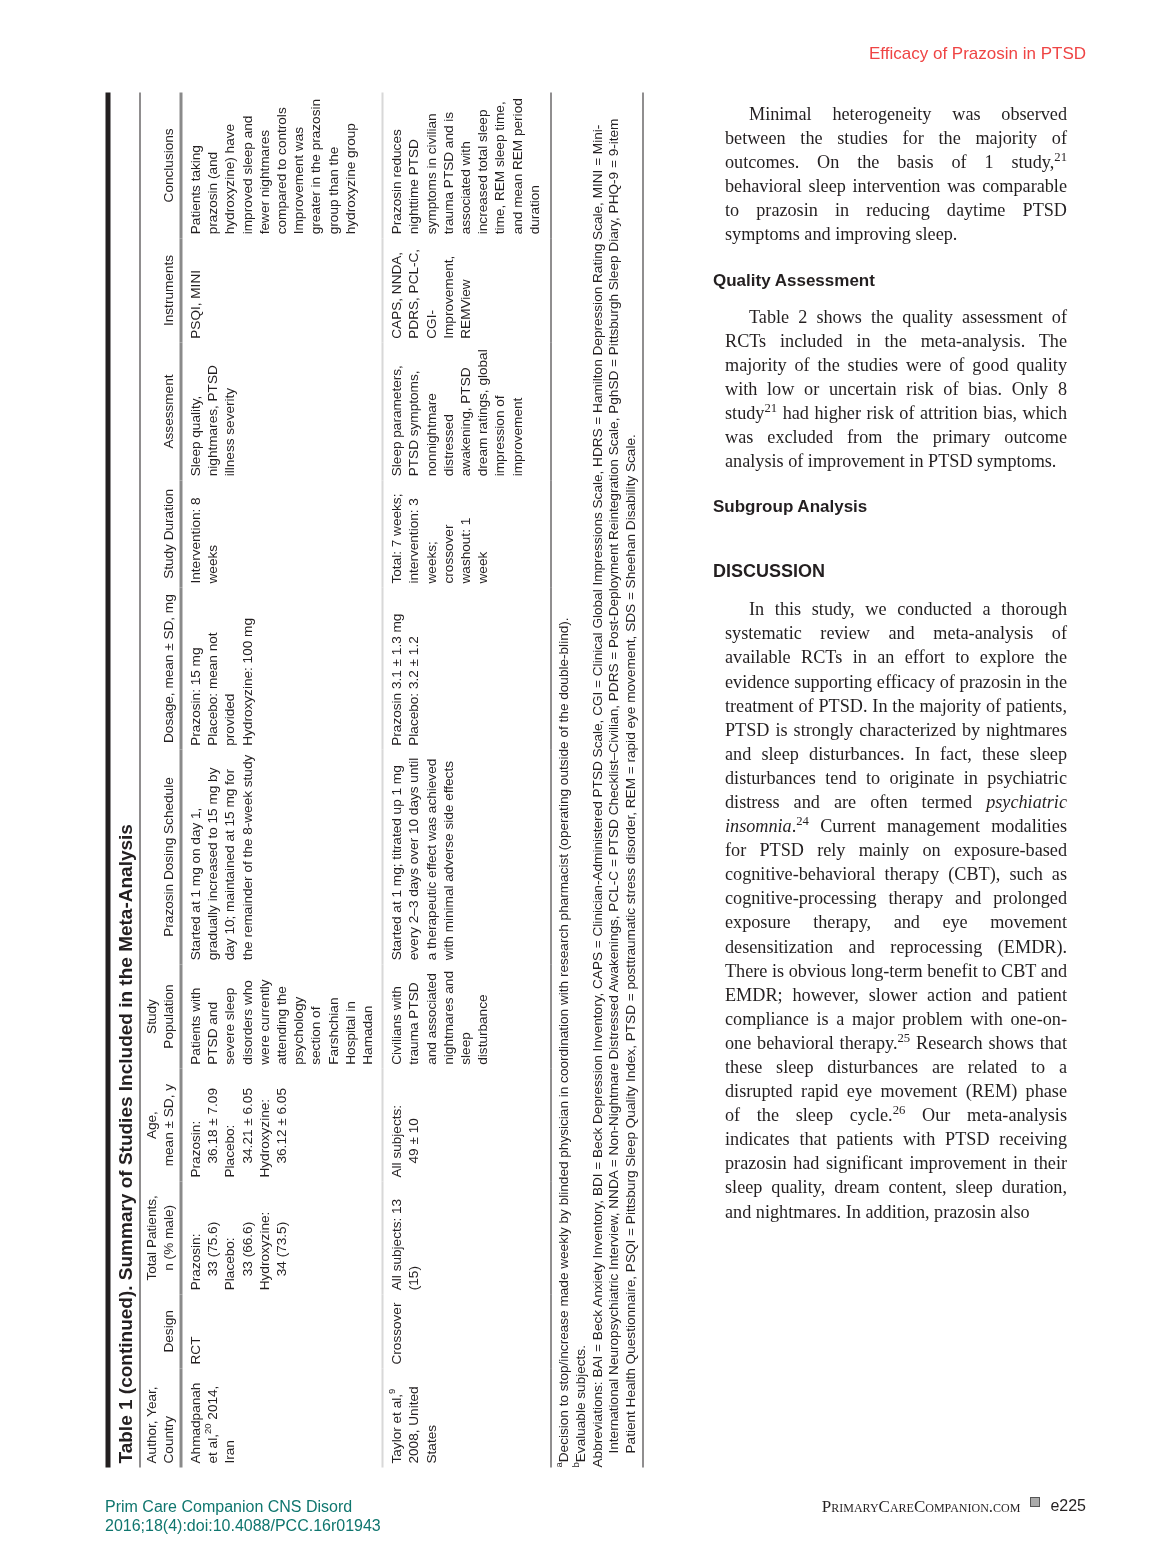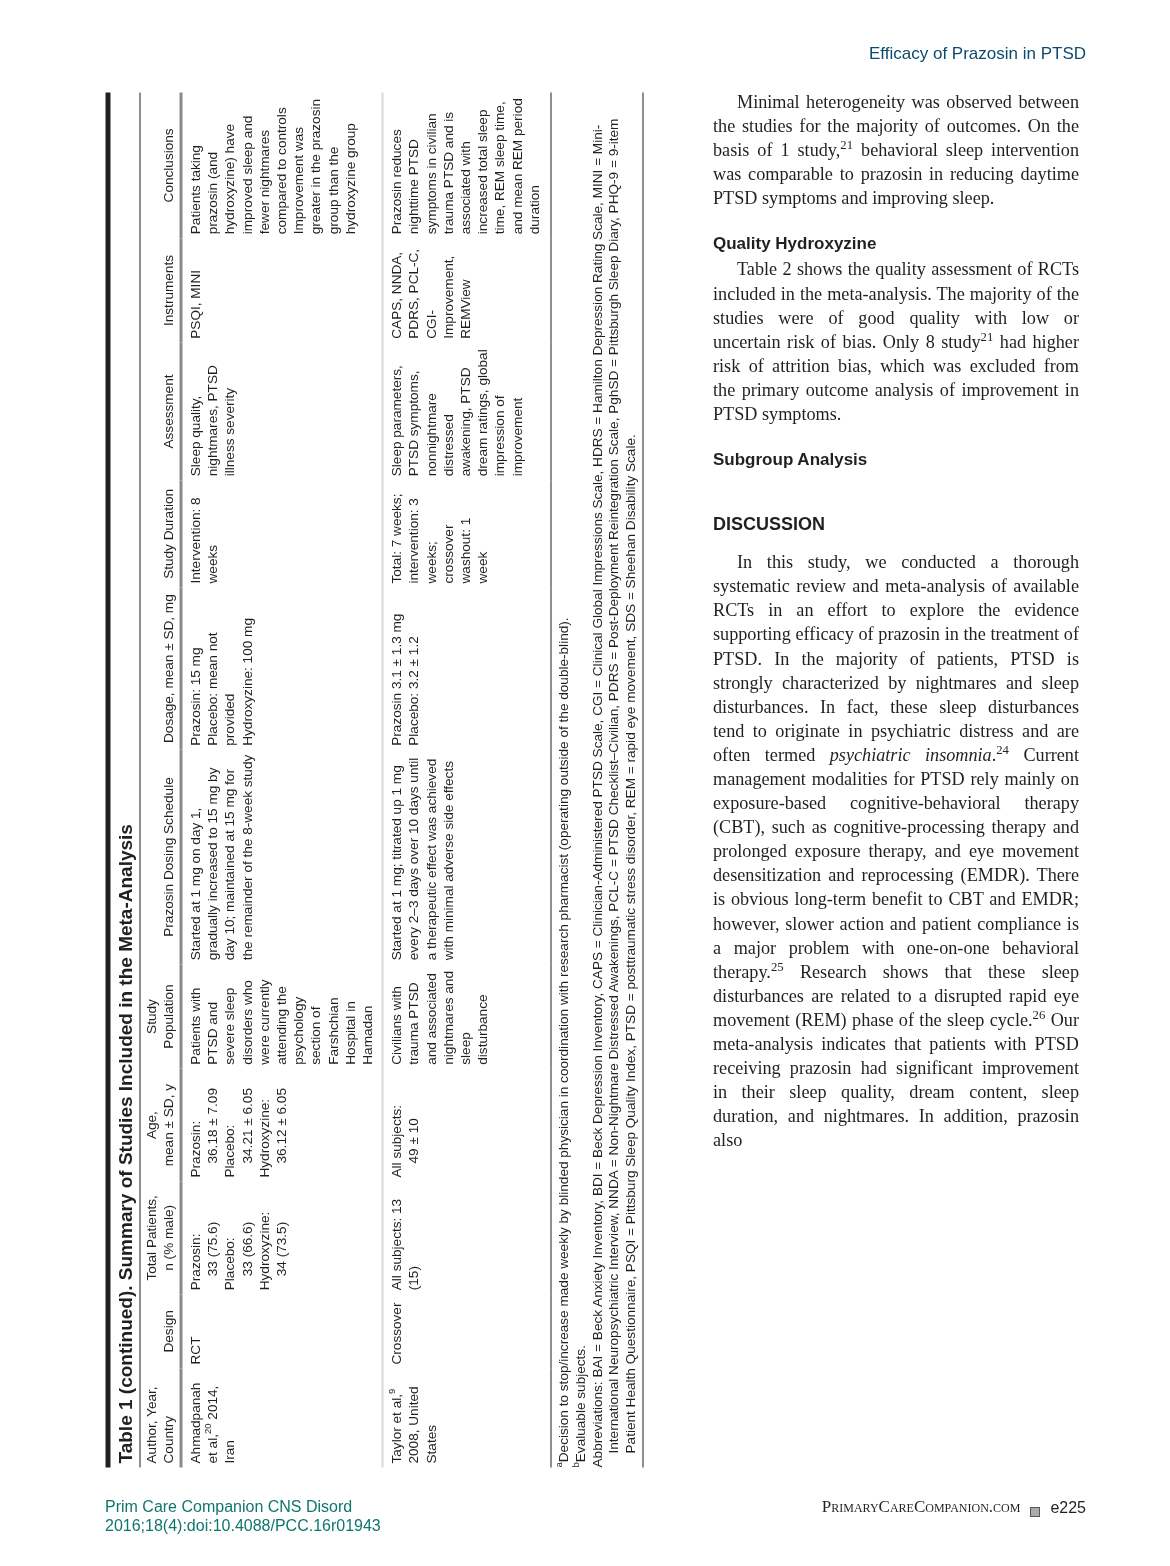--- a/index.html
+++ b/index.html
@@ -1,17 +1,17 @@
 <!DOCTYPE html>
 <html><head>
 <meta charset="utf-8">
 <style>
   html, body { margin:0; padding:0; }
   body { width:1170px; height:1566px; background:#ffffff; position:relative; overflow:hidden; color:#231f20; }
-  .running-head { position:absolute; top:44px; right:84px; font-family:"Liberation Sans", sans-serif; font-size:17px; color:#0c4a6e; }
+  .running-head { position:absolute; top:44px; right:84px; font-family:"Liberation Sans", sans-serif; font-size:17px; color:#ef4444; }
 
   
   .table-rot-wrap { position:absolute; left:105px; top:92px; width:577px; height:1375px; }
   .table-rot { position:absolute; width:1375px; height:577px; left:50%; top:50%;
     transform: translate(-50%,-50%) rotate(-90deg); transform-origin:center center;
     font-family:"Liberation Sans", sans-serif; font-size:13.6px; line-height:17.2px; color:#231f20; }
   .tbl-title { font-size:19px; font-weight:bold; border-top:5px solid #231f20; padding:3px 0 2px 4px; border-bottom:1px solid #231f20; line-height:24px; }
   table.summary { border-collapse:collapse; width:100%; table-layout:fixed; }
   table.summary th { font-weight:normal; text-align:center; vertical-align:bottom; padding:3px 4px 3px 4px; border-bottom:3px solid #8a8a8a; line-height:16.5px; }
   table.summary th.left { text-align:left; }
@@ -19,26 +19,26 @@
   table.summary tr.r1 td { border-bottom:2px solid #d8d8d8; }
   table.summary tr.r2 td { border-bottom:1.5px solid #231f20; padding-bottom:8px; }
   .cell-line { display:block; }
   .indent { display:block; padding-left:14px; }
   .notes { padding:4px 0 0 0; font-size:13.6px; line-height:16.8px; border-bottom:1.5px solid #231f20; padding-bottom:3px; }
   .notes .abbr { padding-left:14px; text-indent:-14px; }
   sup { font-size:70%; line-height:0; }
 
   
   .col-right { position:absolute; left:713px; top:90px; width:366px; font-family:"Liberation Serif", serif; font-size:18.2px; line-height:24.1px; color:#231f20; }
-  .col-right p { margin:0; text-align:justify; text-indent:24px; }
+  .col-right p { margin:12px; text-align:justify; text-indent:24px; }
   .col-right h3 { font-family:"Liberation Sans", sans-serif; font-size:17px; font-weight:bold; margin:22px 0 1px 0; line-height:24px; }
   .col-right h2 { font-family:"Liberation Sans", sans-serif; font-size:18px; font-weight:bold; margin:40px 0 14px 0; line-height:24px; }
 
   .footer-left { position:absolute; left:105px; top:1497px; font-family:"Liberation Sans", sans-serif; font-size:16px; line-height:19px; color:#0f766e; }
-  .footer-right { position:absolute; right:84px; top:1497px; font-family:"Liberation Sans", sans-serif; font-size:16px; color:#231f20; display:flex; align-items:flex-end; gap:10px; }
+  .footer-right { position:absolute; right:84px; top:1497px; font-family:"Liberation Sans", sans-serif; font-size:16px; color:#231f20; display:flex; align-items:flex-start; gap:10px; }
   .footer-right .site { font-family:"Liberation Serif", serif; font-variant:small-caps; font-size:17px; }
   .sq-icon { display:inline-block; width:10px; height:10px; border:1px solid #555; background:#aaa; box-sizing:border-box; }
 </style>
 </head>
 <body>
 
 <div class="running-head">Efficacy of Prazosin in PTSD</div>
 
 <div class="table-rot-wrap">
   <div class="table-rot">
@@ -157,21 +157,21 @@
       <div><sup>a</sup><span>Decision to stop/increase made weekly by blinded physician in coordination with research pharmacist (operating outside of the double-blind).</span></div>
       <div><sup>b</sup><span>Evaluable subjects.</span></div>
       <div class="abbr">Abbreviations: BAI = Beck Anxiety Inventory, BDI = Beck Depression Inventory, CAPS = Clinician-Administered PTSD Scale, CGI = Clinical Global Impressions Scale, HDRS = Hamilton Depression Rating Scale, MINI = Mini-International Neuropsychiatric Interview, NNDA = Non-Nightmare Distressed Awakenings, PCL-C = PTSD Checklist–Civilian, PDRS = Post-Deployment Reintegration Scale, PghSD = Pittsburgh Sleep Diary, PHQ-9 = 9-item Patient Health Questionnaire, PSQI = Pittsburg Sleep Quality Index, PTSD = posttraumatic stress disorder, REM = rapid eye movement, SDS = Sheehan Disability Scale.</div>
     </div>
   </div>
 </div>
 
 <div class="col-right">
   <p><span>Minimal heterogeneity was observed between the studies for the majority of outcomes. On the basis of 1 study,</span><sup>21</sup><span> behavioral sleep intervention was comparable to prazosin in reducing daytime PTSD symptoms and improving sleep.</span></p>
 
-  <h3>Quality Hydroxyzine</h3>
+  <h3>Quality Assessment</h3>
   <p><span>Table 2 shows the quality assessment of RCTs included in the meta-analysis. The majority of the studies were of good quality with low or uncertain risk of bias. Only 8 study</span><sup>21</sup><span> had higher risk of attrition bias, which was excluded from the primary outcome analysis of improvement in PTSD symptoms.</span></p>
 
 
   <h3>Subgroup Analysis</h3>
 
   <h2>DISCUSSION</h2>
   <p><span>In this study, we conducted a thorough systematic review and meta-analysis of available RCTs in an effort to explore the evidence supporting efficacy of prazosin in the treatment of PTSD. In the majority of patients, PTSD is strongly characterized by nightmares and sleep disturbances. In fact, these sleep disturbances tend to originate in psychiatric distress and are often termed </span><i>psychiatric insomnia</i><span>.</span><sup>24</sup><span> Current management modalities for PTSD rely mainly on exposure-based cognitive-behavioral therapy (CBT), such as cognitive-processing therapy and prolonged exposure therapy, and eye movement desensitization and reprocessing (EMDR). There is obvious long-term benefit to CBT and EMDR; however, slower action and patient compliance is a major problem with one-on-one behavioral therapy.</span><sup>25</sup><span> Research shows that these sleep disturbances are related to a disrupted rapid eye movement (REM) phase of the sleep cycle.</span><sup>26</sup><span> Our meta-analysis indicates that patients with PTSD receiving prazosin had significant improvement in their sleep quality, dream content, sleep duration, and nightmares. In addition, prazosin also</span></p>
 </div>
 
 <div class="footer-left">

